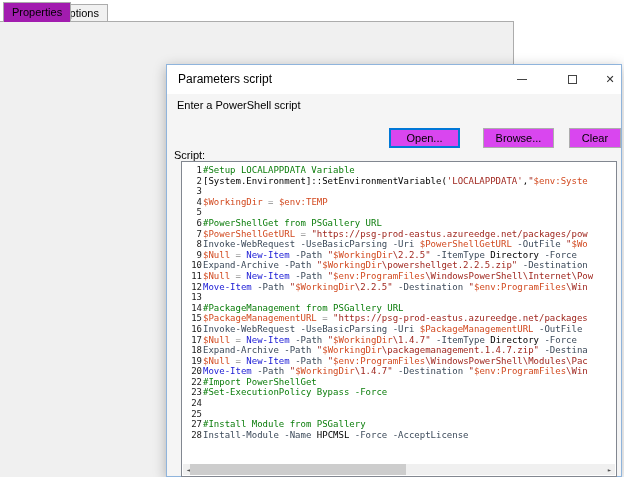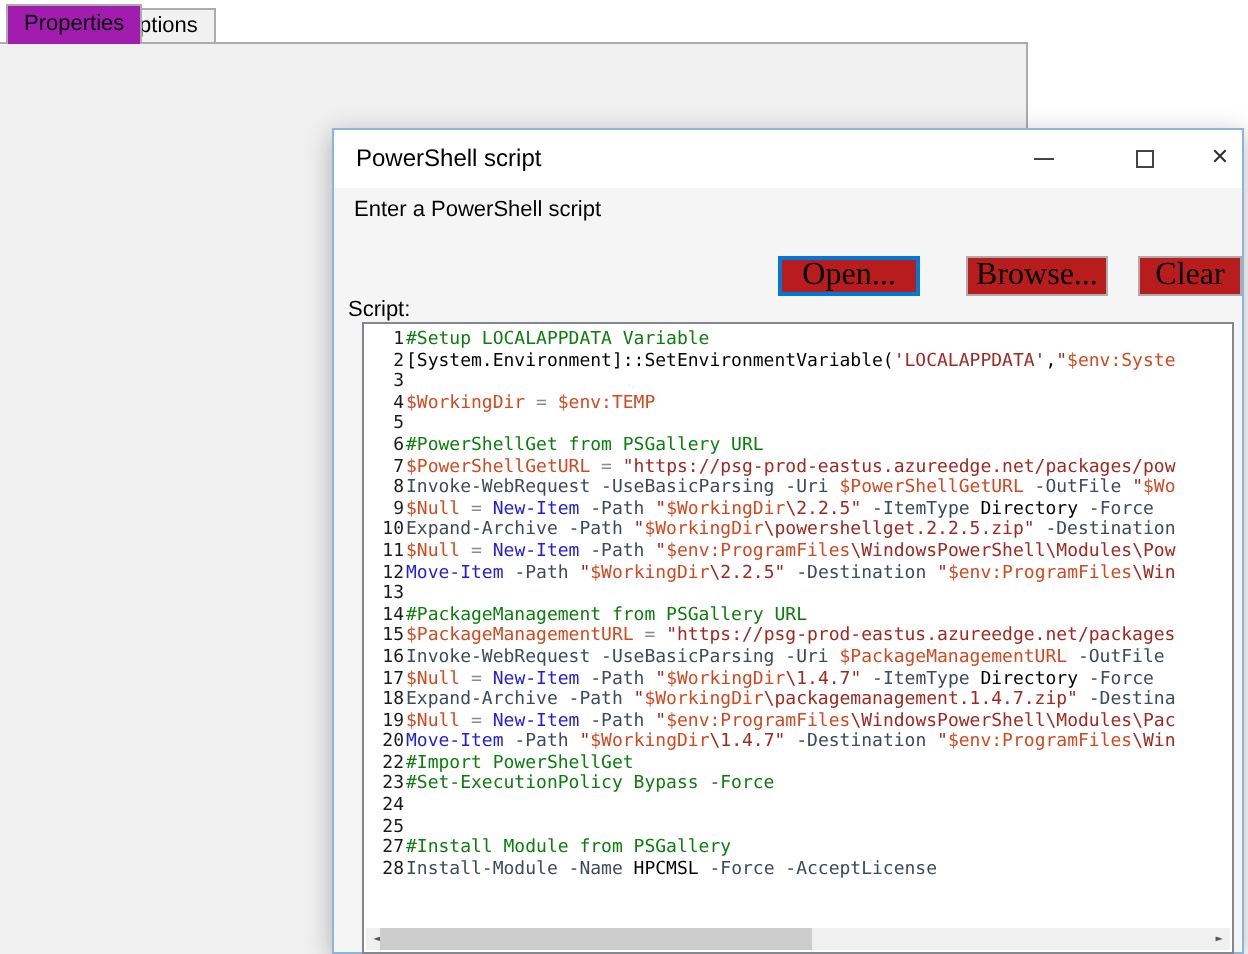--- a/index.html
+++ b/index.html
@@ -18,22 +18,22 @@
     border-top:1px solid #ACACAC; border-right:1px solid #ACACAC; z-index:2; }
   .lbl { font-size:11px; white-space:nowrap; }
   .lbl.dis { color:#9A9A9A; }
   .tb { background:#fff; border:1px solid #7A7A7A; font-size:11px;
     padding:1px 3px; white-space:nowrap; overflow:hidden; }
   .tb.dis { background:#F7F7F7; border-color:#BBBBBB; }
   .radio { width:11px; height:11px; border:1px solid #5F5F5F; border-radius:50%; background:#fff; }
   .radio.checked::after { content:""; position:absolute; left:2px; top:2px; right:2px; bottom:2px;
     border-radius:50%; background:#2E2E2E; }
   .cb { width:12px; height:12px; border:1px solid #5F5F5F; background:#fff; }
-  .btn { background:#b91c1c; border:1px solid #ADADAD; font-size:16px;
-    display:flex; align-items:center; justify-content:center;font-family:Liberation Serif, serif; }
+  .btn { background:#d946ef; border:1px solid #ADADAD; font-size:11px;
+    display:flex; align-items:center; justify-content:center; }
   .btn.focused { border:2px solid var(--c-focus_accent); }
   .combo { background:#fff; border:1px solid #7A7A7A; font-size:11px;
     display:flex; align-items:center; padding:0 3px; }
   .combo .chev { margin-left:auto; color:#444; font-size:9px; line-height:9px; }
   .divider { height:1px; background:#DADADA; }
 
   
   #psdlg { left:166px; top:64px; width:456px; height:413px; background:#F5F5F5;
     border:1px solid var(--c-dialog_border); box-shadow:0 3px 12px rgba(0,0,0,.28); z-index:10; }
   #titlebar { left:0; top:0; right:0; height:29px; background:#FFFFFF; }
@@ -121,21 +121,21 @@
 
     <div class="abs cb" style="left:8px;top:364px;"></div>
     <div class="abs lbl" style="left:25px;top:364px;width:141px;overflow:hidden;">Run this step as the following accou</div>
 
     <div class="abs lbl" style="left:25px;top:381px;">Account:</div>
     <div class="abs tb dis" style="left:112px;top:377px;width:200px;height:17px;"></div>
   </div>
 
   <div id="psdlg" class="abs">
     <div class="abs" id="titlebar">
-      <div class="abs" id="title">PowerShell script</div>
+      <div class="abs" id="title">Parameters script</div>
       <div class="abs capbtn" style="left:340px;">
         <span class="glyph-min"></span>
       </div>
       <div class="abs capbtn" style="left:390px;">
         <span class="glyph-max"></span>
       </div>
       <div class="abs capbtn" style="left:428px;">
         <span class="glyph-close">✕</span>
       </div>
     </div>
@@ -153,21 +153,21 @@
           <div class="cl"><span class="ln">1</span><span class="ct"><span class="tk-cmt">#Setup LOCALAPPDATA Variable</span></span></div>
           <div class="cl"><span class="ln">2</span><span class="ct"><span class="tk-txt">[System.Environment]::SetEnvironmentVariable(</span><span class="tk-str">'LOCALAPPDATA'</span><span class="tk-txt">,</span><span class="tk-str">"</span><span class="tk-var">$env:Syste</span></span></div>
           <div class="cl"><span class="ln">3</span><span class="ct"></span></div>
           <div class="cl"><span class="ln">4</span><span class="ct"><span class="tk-var">$WorkingDir</span><span class="tk-op"> = </span><span class="tk-var">$env:TEMP</span></span></div>
           <div class="cl"><span class="ln">5</span><span class="ct"></span></div>
           <div class="cl"><span class="ln">6</span><span class="ct"><span class="tk-cmt">#PowerShellGet from PSGallery URL</span></span></div>
           <div class="cl"><span class="ln">7</span><span class="ct"><span class="tk-var">$PowerShellGetURL</span><span class="tk-op"> = </span><span class="tk-str">"https://psg-prod-eastus.azureedge.net/packages/pow</span></span></div>
           <div class="cl"><span class="ln">8</span><span class="ct"><span class="tk-prm">Invoke-WebRequest -UseBasicParsing -Uri </span><span class="tk-var">$PowerShellGetURL</span><span class="tk-prm"> -OutFile </span><span class="tk-str">"</span><span class="tk-var">$Wo</span></span></div>
           <div class="cl"><span class="ln">9</span><span class="ct"><span class="tk-var">$Null</span><span class="tk-op"> = </span><span class="tk-cmd">New-Item</span><span class="tk-prm"> -Path </span><span class="tk-str">"</span><span class="tk-var">$WorkingDir</span><span class="tk-str">\2.2.5"</span><span class="tk-prm"> -ItemType </span><span class="tk-txt">Directory</span><span class="tk-prm"> -Force</span></span></div>
           <div class="cl"><span class="ln">10</span><span class="ct"><span class="tk-prm">Expand-Archive -Path </span><span class="tk-str">"</span><span class="tk-var">$WorkingDir</span><span class="tk-str">\powershellget.2.2.5.zip"</span><span class="tk-prm"> -Destination</span></span></div>
-          <div class="cl"><span class="ln">11</span><span class="ct"><span class="tk-var">$Null</span><span class="tk-op"> = </span><span class="tk-cmd">New-Item</span><span class="tk-prm"> -Path </span><span class="tk-str">"</span><span class="tk-var">$env:ProgramFiles</span><span class="tk-str">\WindowsPowerShell\Modules\Pow</span></span></div>
+          <div class="cl"><span class="ln">11</span><span class="ct"><span class="tk-var">$Null</span><span class="tk-op"> = </span><span class="tk-cmd">New-Item</span><span class="tk-prm"> -Path </span><span class="tk-str">"</span><span class="tk-var">$env:ProgramFiles</span><span class="tk-str">\WindowsPowerShell\Internet\Pow</span></span></div>
           <div class="cl"><span class="ln">12</span><span class="ct"><span class="tk-cmd">Move-Item</span><span class="tk-prm"> -Path </span><span class="tk-str">"</span><span class="tk-var">$WorkingDir</span><span class="tk-str">\2.2.5"</span><span class="tk-prm"> -Destination </span><span class="tk-str">"</span><span class="tk-var">$env:ProgramFiles</span><span class="tk-str">\Win</span></span></div>
           <div class="cl"><span class="ln">13</span><span class="ct"></span></div>
           <div class="cl"><span class="ln">14</span><span class="ct"><span class="tk-cmt">#PackageManagement from PSGallery URL</span></span></div>
           <div class="cl"><span class="ln">15</span><span class="ct"><span class="tk-var">$PackageManagementURL</span><span class="tk-op"> = </span><span class="tk-str">"https://psg-prod-eastus.azureedge.net/packages</span></span></div>
           <div class="cl"><span class="ln">16</span><span class="ct"><span class="tk-prm">Invoke-WebRequest -UseBasicParsing -Uri </span><span class="tk-var">$PackageManagementURL</span><span class="tk-prm"> -OutFile </span></span></div>
           <div class="cl"><span class="ln">17</span><span class="ct"><span class="tk-var">$Null</span><span class="tk-op"> = </span><span class="tk-cmd">New-Item</span><span class="tk-prm"> -Path </span><span class="tk-str">"</span><span class="tk-var">$WorkingDir</span><span class="tk-str">\1.4.7"</span><span class="tk-prm"> -ItemType </span><span class="tk-txt">Directory</span><span class="tk-prm"> -Force</span></span></div>
           <div class="cl"><span class="ln">18</span><span class="ct"><span class="tk-prm">Expand-Archive -Path </span><span class="tk-str">"</span><span class="tk-var">$WorkingDir</span><span class="tk-str">\packagemanagement.1.4.7.zip"</span><span class="tk-prm"> -Destina</span></span></div>
           <div class="cl"><span class="ln">19</span><span class="ct"><span class="tk-var">$Null</span><span class="tk-op"> = </span><span class="tk-cmd">New-Item</span><span class="tk-prm"> -Path </span><span class="tk-str">"</span><span class="tk-var">$env:ProgramFiles</span><span class="tk-str">\WindowsPowerShell\Modules\Pac</span></span></div>
           <div class="cl"><span class="ln">20</span><span class="ct"><span class="tk-cmd">Move-Item</span><span class="tk-prm"> -Path </span><span class="tk-str">"</span><span class="tk-var">$WorkingDir</span><span class="tk-str">\1.4.7"</span><span class="tk-prm"> -Destination </span><span class="tk-str">"</span><span class="tk-var">$env:ProgramFiles</span><span class="tk-str">\Win</span></span></div>
           <div class="cl"><span class="ln">22</span><span class="ct"><span class="tk-cmt">#Import PowerShellGet</span></span></div>

